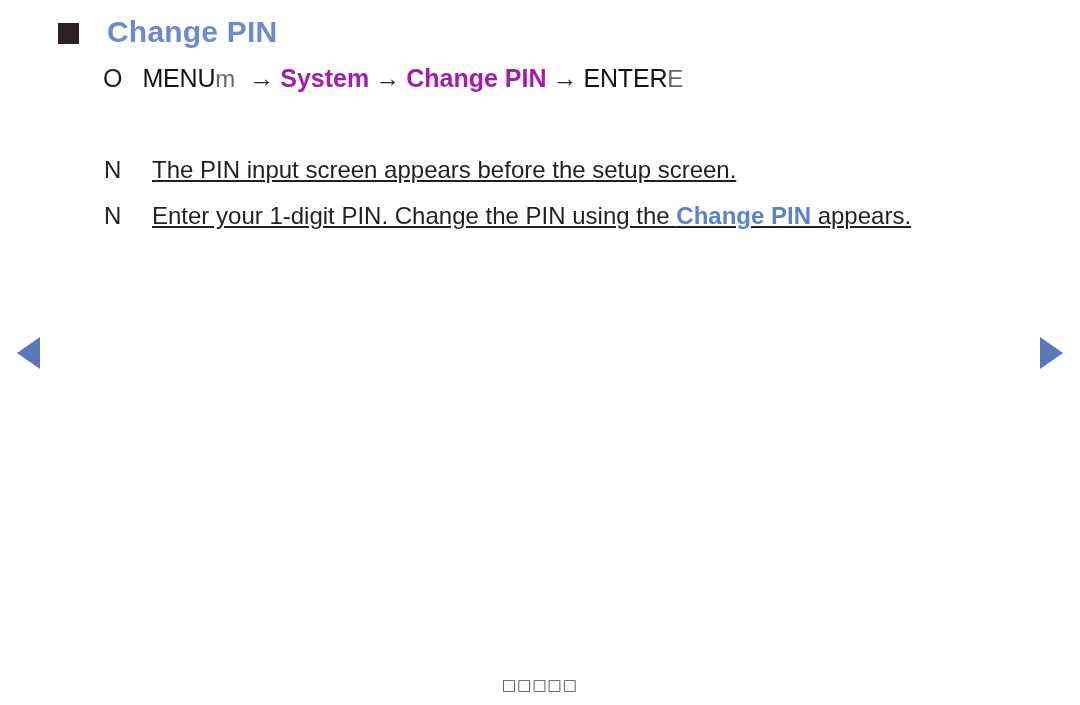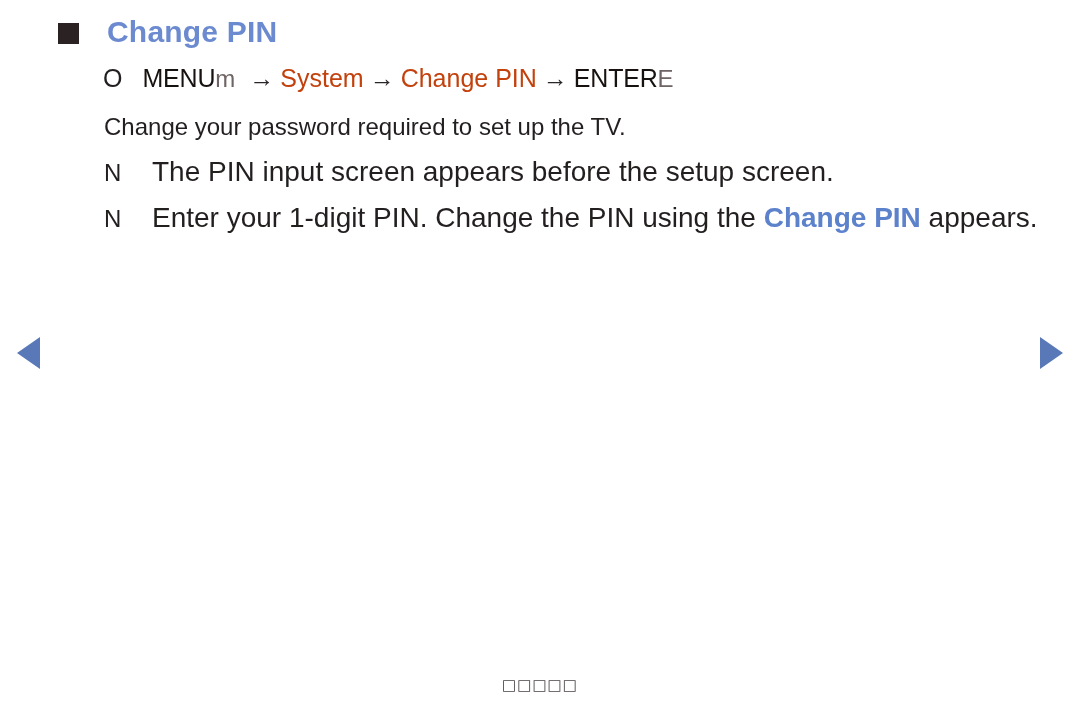--- a/index.html
+++ b/index.html
@@ -79,22 +79,22 @@
     color: #6e6463;
     font-weight: normal;
     font-size: 24px;
   }
   .path-arrow {
     color: #2b2626;
     font-weight: normal;
     padding: 0 6px;
   }
   .path-item {
-    color: #c2410c;
-    font-weight: normal;
+    color: #a21caf;
+    font-weight: bold;
   }
   .path-gap {
     display: inline-block;
     width: 8px;
   }
 
   
   .para {
     position: absolute;
     left: 104px;
@@ -116,23 +116,24 @@
   .note-row.n1 { top: 158px; }
   .note-row.n2 { top: 204px; }
   .note-marker {
     font-size: 24px;
     line-height: 1;
     color: #231f1f;
     width: 48px;
     flex: 0 0 auto;
   }
   .note-text {
-    font-size: 28px;
-    line-height: 1;
-    color: #231f1f;
+    font-size: 24px;
+    line-height: 1;
+    color: #231f1f;
+    text-decoration: underline;
   }
   .note-hl {
     color: #5c82cc;
     font-weight: bold;
   }
 
   
   .nav-arrow {
     position: absolute;
     top: 337px;
@@ -171,21 +172,20 @@
   <div class="heading-row">
     <span class="heading-bullet"></span>
     <span class="heading-text">Change PIN</span>
   </div>
 
   <div class="path-row">
     <span class="path-marker">O</span>
     <span class="path-body"><span class="path-key">MENU</span><span class="path-glyph">m</span><span class="path-gap"></span><span class="path-arrow">→</span><span class="path-item">System</span><span class="path-arrow">→</span><span class="path-item">Change PIN</span><span class="path-arrow">→</span><span class="path-key">ENTER</span><span class="path-glyph">E</span></span>
   </div>
 
-  <div class="para">Change your password required to set up the TV.</div>
 
   <div class="note-row n1">
     <span class="note-marker">N</span>
     <span class="note-text"><span>The PIN input screen appears before the setup screen.</span></span>
   </div>
 
   <div class="note-row n2">
     <span class="note-marker">N</span>
     <span class="note-text"><span>Enter your 1-digit PIN. Change the PIN using the </span><span class="note-hl">Change PIN</span><span> appears.</span></span>
   </div>

